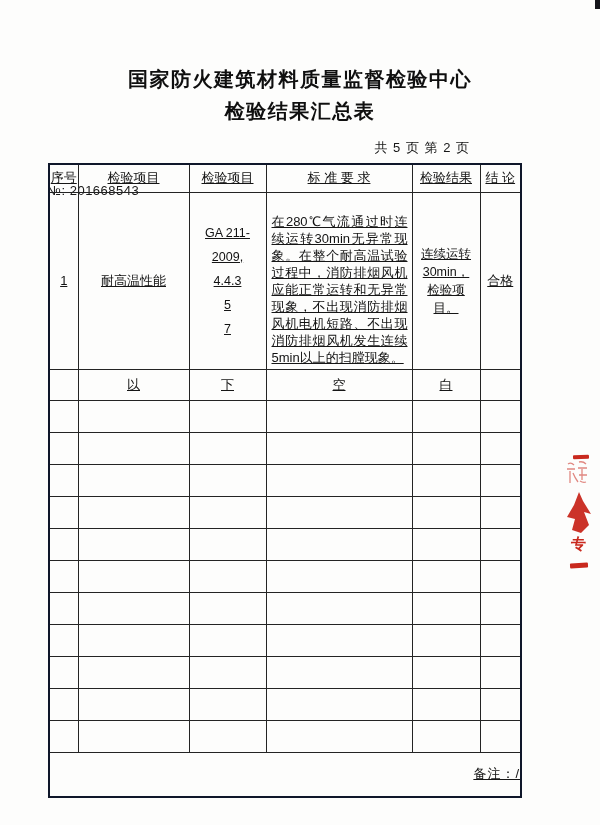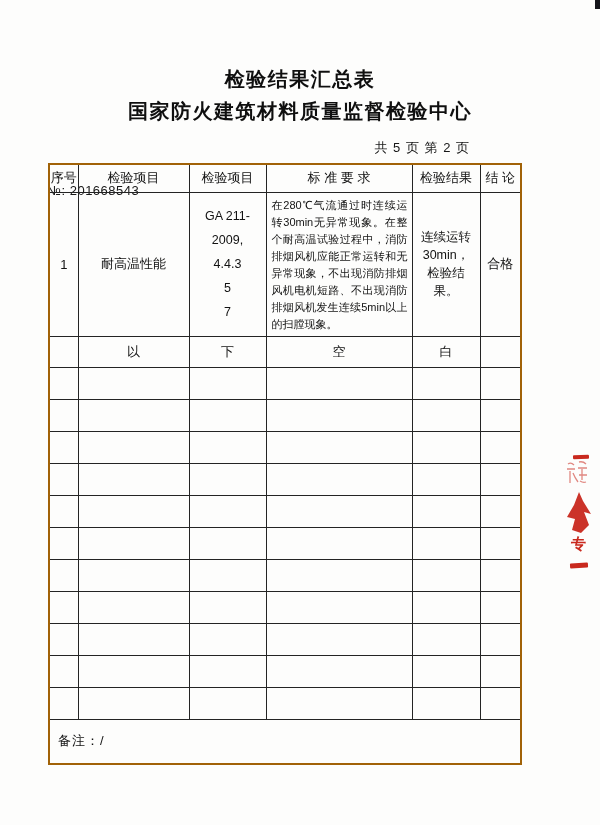--- a/index.html
+++ b/index.html
@@ -21,39 +21,39 @@
   }
   table.sum-table {
     position:absolute; left:48px; top:163px; width:472px;
     border-collapse:collapse; table-layout:fixed;
   }
   .sum-table th, .sum-table td {
     border:1.5px solid #242424; padding:0;
     font-weight:normal; color:#121212; overflow:hidden;
     text-align:center; vertical-align:middle;
   }
-  .sum-table { border:2px solid #a16207; }
+  .sum-table { border:2px solid #0f172a;text-decoration:underline; }
   .sum-table thead tr { height:28px; }
   .sum-table thead th { font-size:13px; }
   tr.data-row { height:123px; }
   td.seq-cell, td.item-cell, td.conclusion-cell { font-size:13px; }
   td.clause-cell {
     font-size:12.5px; line-height:24px; white-space:pre-line;
   }
   td.req-cell {
-    font-size:11px; line-height:17px; text-align:justify;
-    vertical-align:top; padding:4px 4px 3px 5px;
+    font-size:13px; line-height:17px; text-align:justify;
+    vertical-align:top; padding:20px 4px 3px 5px;
   }
   td.result-cell { font-size:12.5px; line-height:18px; padding:0 5px; }
   tr.blank-row { height:31px; }
   tr.blank-row td { font-size:13px; }
   tbody.empty-rows tr { height:32px; }
   tr.remark-row { height:45px; }
   tr.remark-row td {
-    text-align:left; padding-left:8px; font-size:13px; letter-spacing:1px;
+    text-align:right; padding-left:8px; font-size:13px; letter-spacing:1px;
   }
   .stamp {
     position:absolute; left:562px; top:451px; width:34px; height:126px;
     pointer-events:none;
   }
   .stamp-bar { position:absolute; border-radius:1px; }
   .bar-top { left:11px; top:4px; width:16px; height:4px; transform:rotate(-2deg); }
   .bar-bottom { left:8px; top:112px; width:18px; height:5px; transform:rotate(-3deg); }
   .stamp-faint { position:absolute; left:3px; top:10px; opacity:0.55; filter:blur(0.5px); }
   .stamp-blob { position:absolute; left:3px; top:41px; opacity:0.95; filter:blur(0.3px); }
@@ -64,22 +64,22 @@
   .corner-artifact {
     position:absolute; top:0; right:0; width:5px; height:9px; background:#15151a;
   }
 </style>
 </head>
 <body>
 
 <div class="page">
 
   <div class="doc-title">
+    <div>国家防火建筑材料质量监督检验中心</div>
     <div>检验结果汇总表</div>
-    <div>国家防火建筑材料质量监督检验中心</div>
   </div>
 
   <div class="report-no">№: 201668543</div>
   <div class="page-count">共 5 页 第 2 页</div>
 
   <table class="sum-table">
     <colgroup>
       <col style="width:29px">
         <col style="width:111px">
         <col style="width:77px">
@@ -100,21 +100,21 @@
     <tbody>
       <tr class="data-row">
         <td class="seq-cell">1</td>
         <td class="item-cell">耐高温性能</td>
         <td class="clause-cell">GA 211-
 2009,
 4.4.3
 5
 7</td>
         <td class="req-cell">在280℃气流通过时连续运转30min无异常现象。在整个耐高温试验过程中，消防排烟风机应能正常运转和无异常现象，不出现消防排烟风机电机短路、不出现消防排烟风机发生连续5min以上的扫膛现象。</td>
-        <td class="result-cell">连续运转30min，检验结果。</td>
+        <td class="result-cell">连续运转30min，检验项目。</td>
         <td class="conclusion-cell">合格</td>
       </tr>
       <tr class="blank-row">
         <td></td>
         <td>以</td>
         <td>下</td>
         <td>空</td>
         <td>白</td>
         <td></td>
       </tr>

